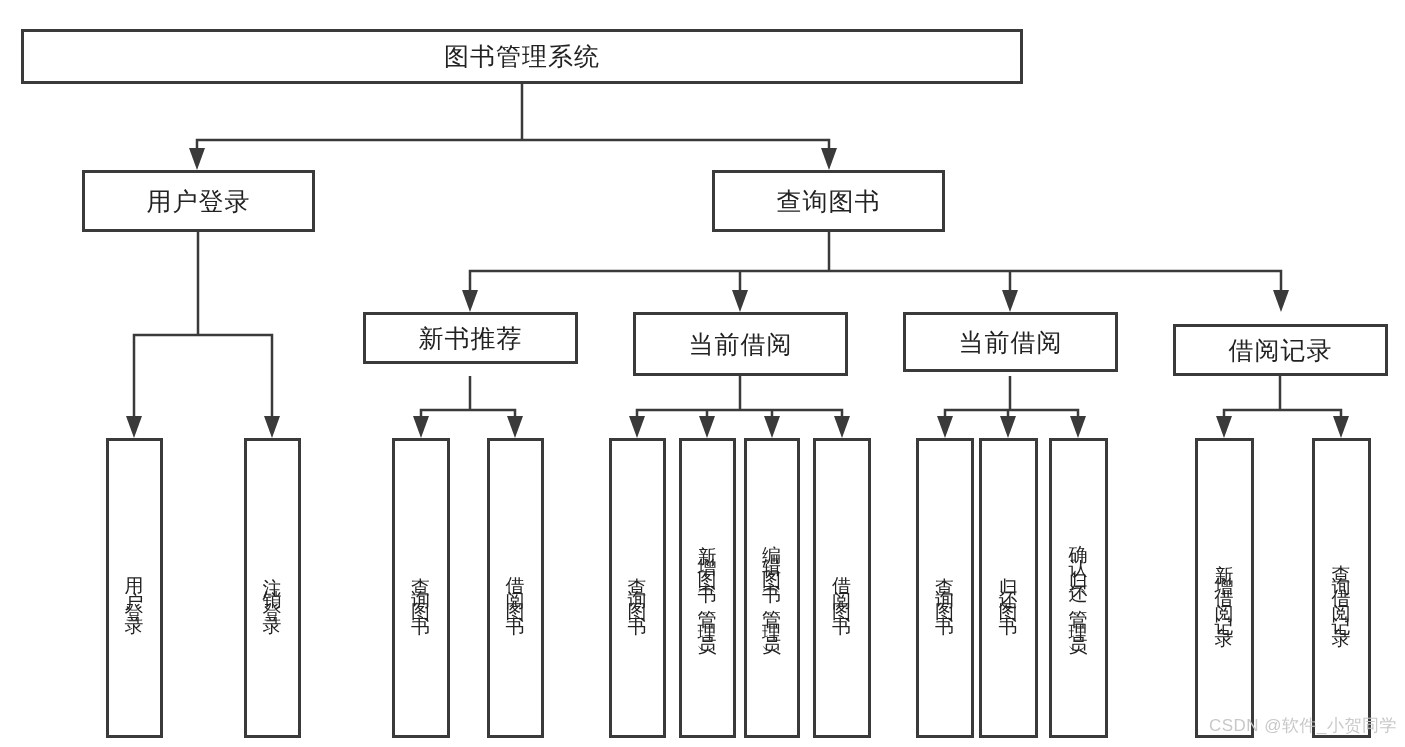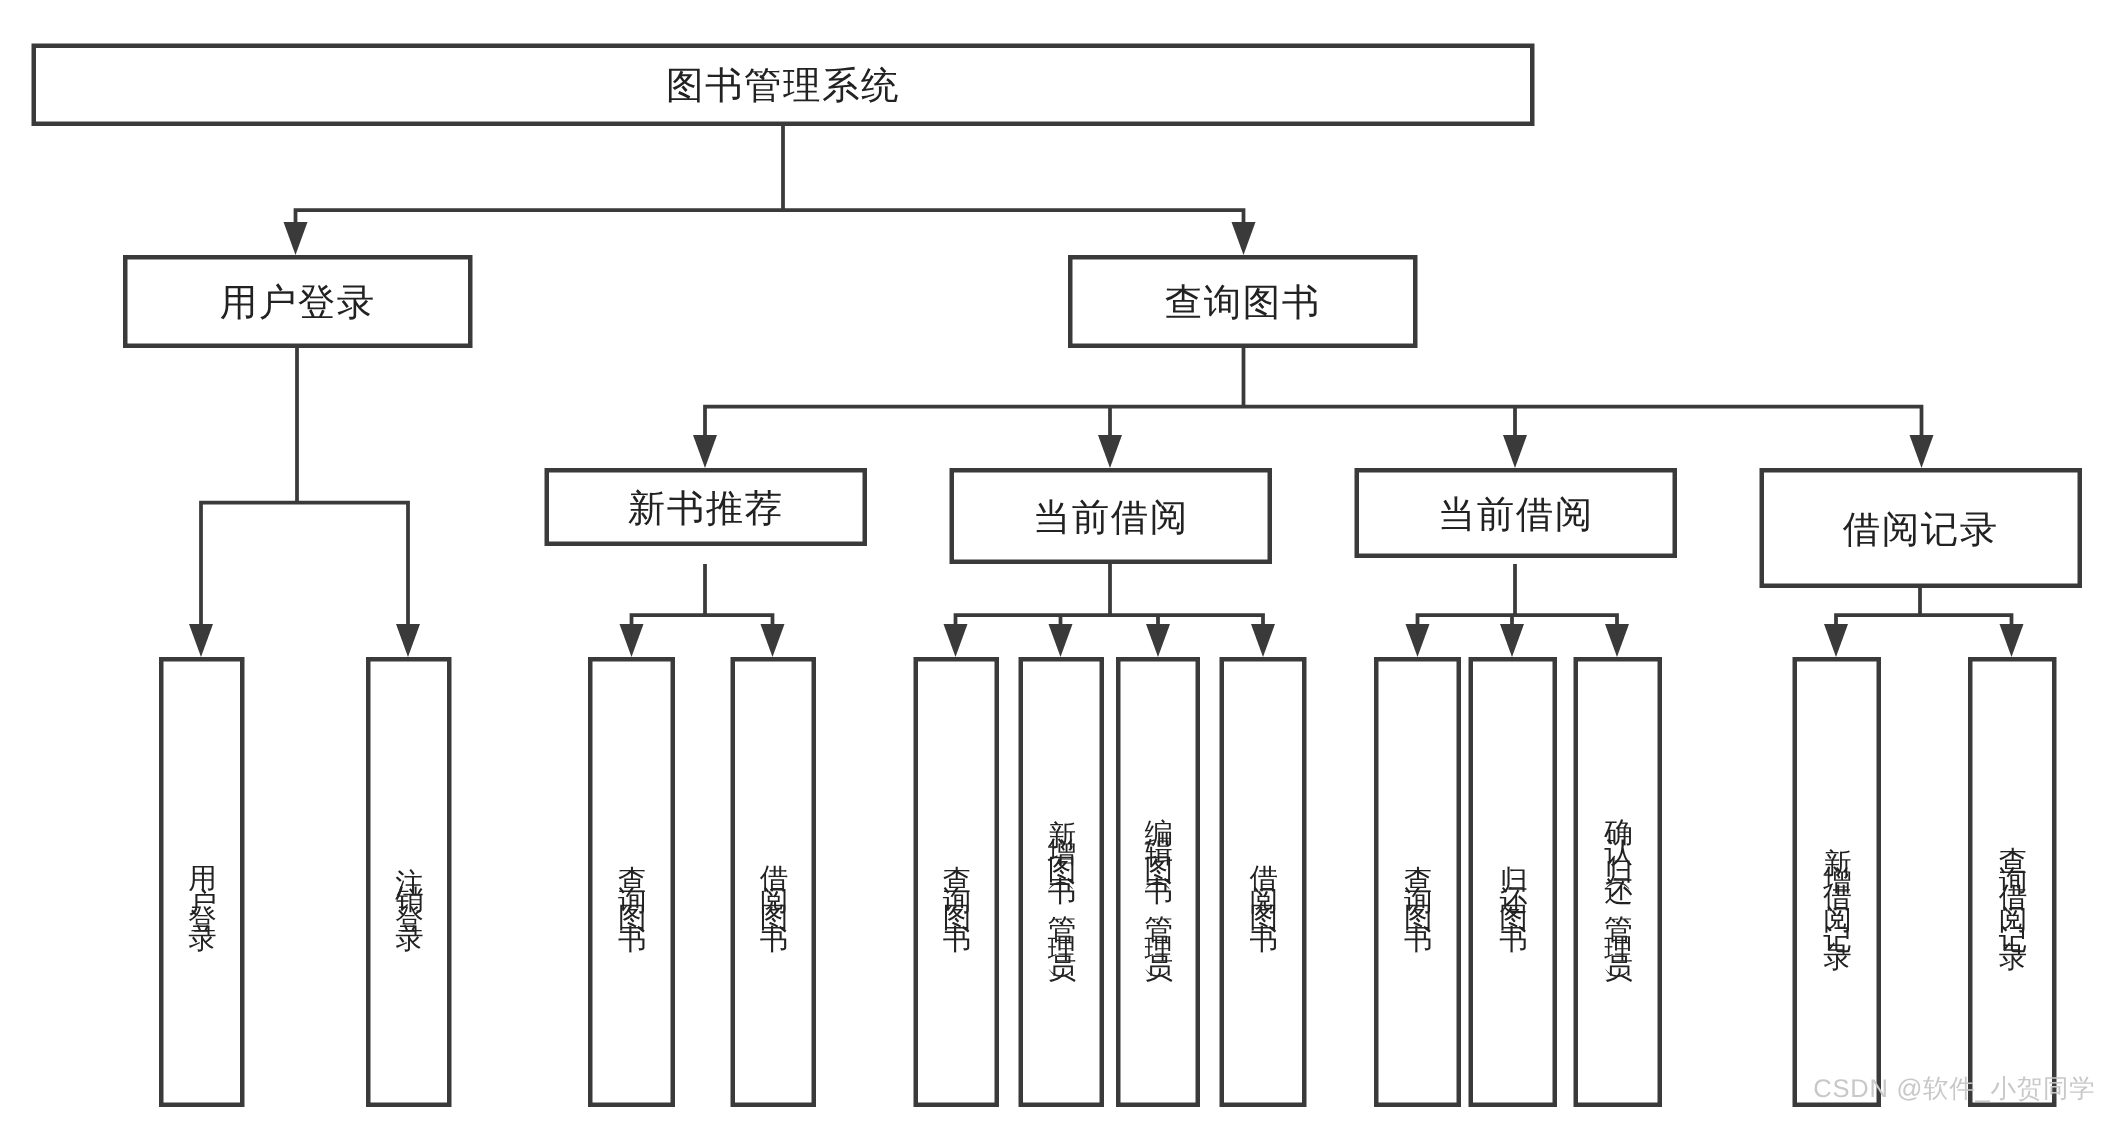--- a/index.html
+++ b/index.html
@@ -125,21 +125,21 @@
 
   <div class="node h" style="left:363px; top:312px; width:215px; height:52px;">
     <span class="lbl">新书推荐</span>
   </div>
   <div class="node h" style="left:633px; top:312px; width:215px; height:64px;">
     <span class="lbl">当前借阅</span>
   </div>
   <div class="node h" style="left:903px; top:312px; width:215px; height:60px;">
     <span class="lbl">当前借阅</span>
   </div>
-  <div class="node h" style="left:1173px; top:312px; width:215px; height:80px;font-family:Liberation Mono, monospace;">
+  <div class="node h" style="left:1173px; top:324px; width:215px; height:52px;font-family:Liberation Mono, monospace;">
     <span class="lbl">借阅记录</span>
   </div>
 
   <div class="node v" style="left:106px; top:438px; width:57px; height:300px;">
     <span class="lbl">用户登录</span>
   </div>
   <div class="node v" style="left:244px; top:438px; width:57px; height:300px;">
     <span class="lbl">注销登录</span>
   </div>
 

